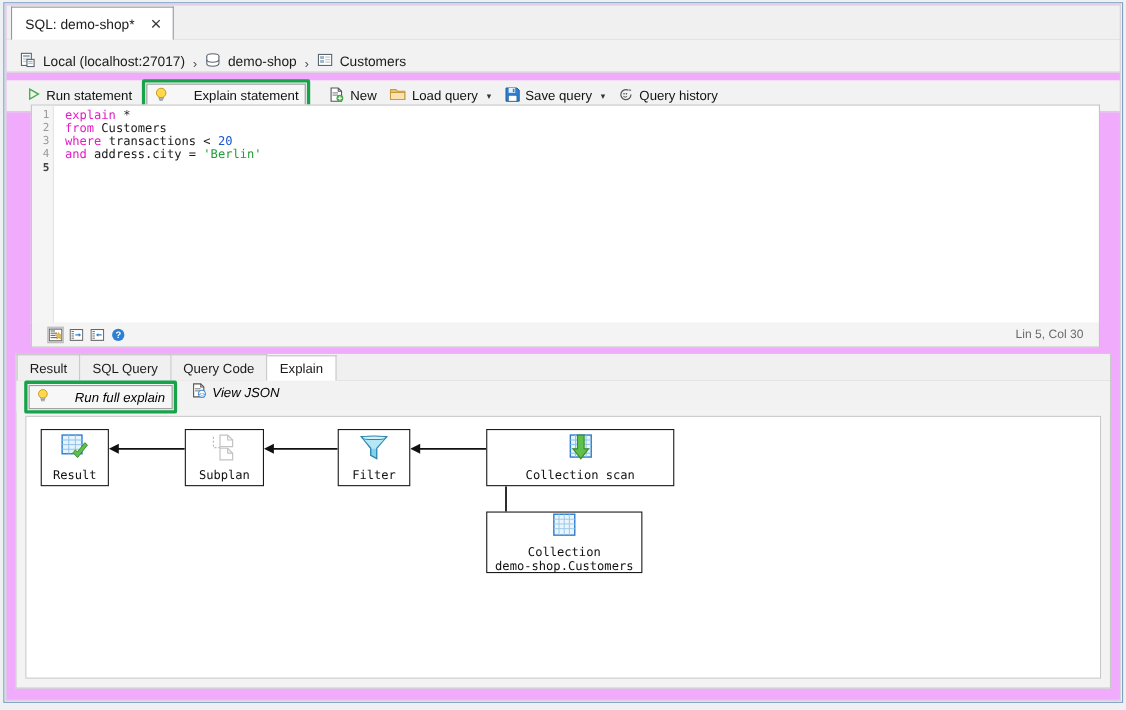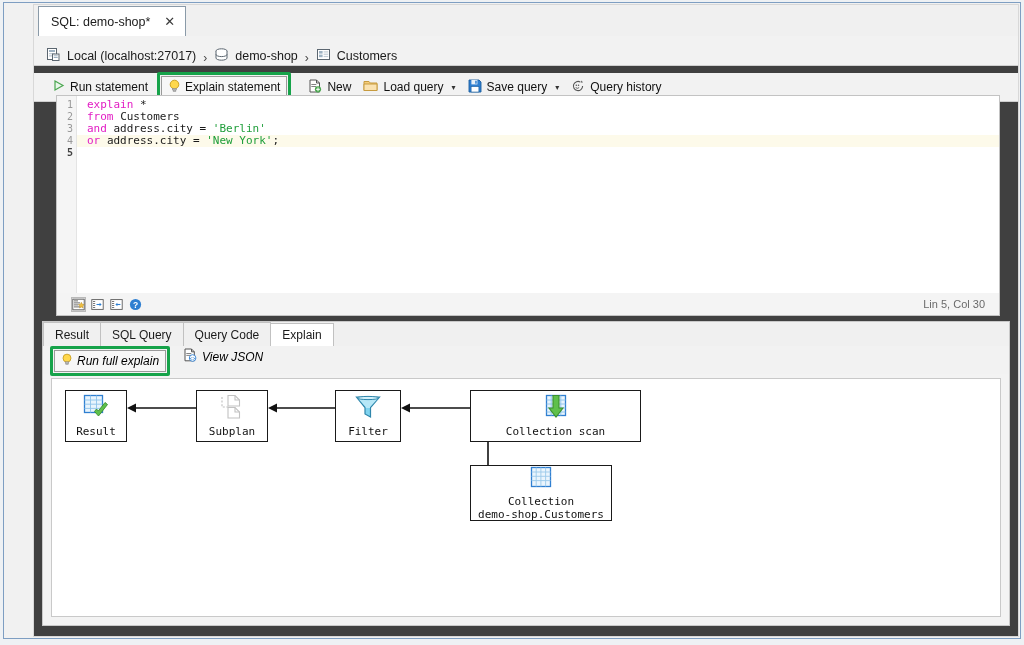--- a/index.html
+++ b/index.html
@@ -19,22 +19,21 @@
   .win-outer {
     position: absolute;
     left: 3px; top: 2px; right: 3px; bottom: 6px;
     border: 1px solid #7e9ec2;
     background: #f1f1f1;
   }
   .win-inner {
     position: absolute;
     left: 1px; top: 1px; right: 1px; bottom: 1px;
     border: 1px solid #d8d8d8;
-    background: #404040;
-    margin-left: 28px;
+    background: #f0abfc;
   }
 
   
   .tabstrip {
     position: absolute; left: 0; top: 0; right: 0; height: 31px;
     background: #f0f0f0;
     border-bottom: 1px solid #b6b6b6;
   }
   .doc-tab {
     position: absolute; left: 4px; top: 1px;
@@ -86,21 +85,21 @@
   .hl-green {
     border: 3px solid #16a34a;
     border-radius: 2px;
     padding: 1px;
     margin: 0 3px;
     display: flex; align-items: center;
   }
   .hl-green .inner-box {
     border: 1px solid #9a9a9a;
     background: #f7f7f7;
-    display: flex; align-items: center; gap: 4px;
+    display: flex; align-items: center; gap: 23px;
     padding: 2px 6px;
   }
 
   
   .editor-wrap {
     position: absolute; left: 22px; top: 90px; right: 18px; height: 198px;
     background: #ffffff;
     border: 1px solid #c3c3c3;
     overflow: hidden;
     display: flex;
@@ -367,22 +366,22 @@
       <div class="gutter" id="gutter">
             <div>1</div>
             <div>2</div>
             <div>3</div>
             <div>4</div>
             <div class="cur">5</div>
           </div>
       <div class="codearea" id="codearea">
             <div class="codeline"><span class="kw">explain </span><span>*</span></div>
             <div class="codeline"><span class="kw">from </span><span>Customers</span></div>
+            <div class="codeline"><span class="kw">where </span><span>transactions &lt; </span><span class="num">20</span></div>
             <div class="codeline"><span class="kw">and </span><span>address.city = </span><span class="str">'Berlin'</span></div>
-            <div class="codeline hl"><span class="kw">or </span><span>address.city = </span><span class="str">'New York'</span><span>;</span></div>
           </div>
     </div>
 
     <div class="ed-footer">
       <div class="mini-btn pressed">
         <svg width="13" height="13" viewBox="0 0 13 13">
           <rect x="0.8" y="1.2" width="11.4" height="10.6" fill="#fff" stroke="#5c5c5c" stroke-width="0.9"></rect>
           <rect x="2" y="2.4" width="4" height="1" fill="#6a6a6a"></rect>
           <rect x="2" y="4.4" width="6" height="1" fill="#6a6a6a"></rect>
           <rect x="2" y="6.4" width="4.5" height="1" fill="#6a6a6a"></rect>

